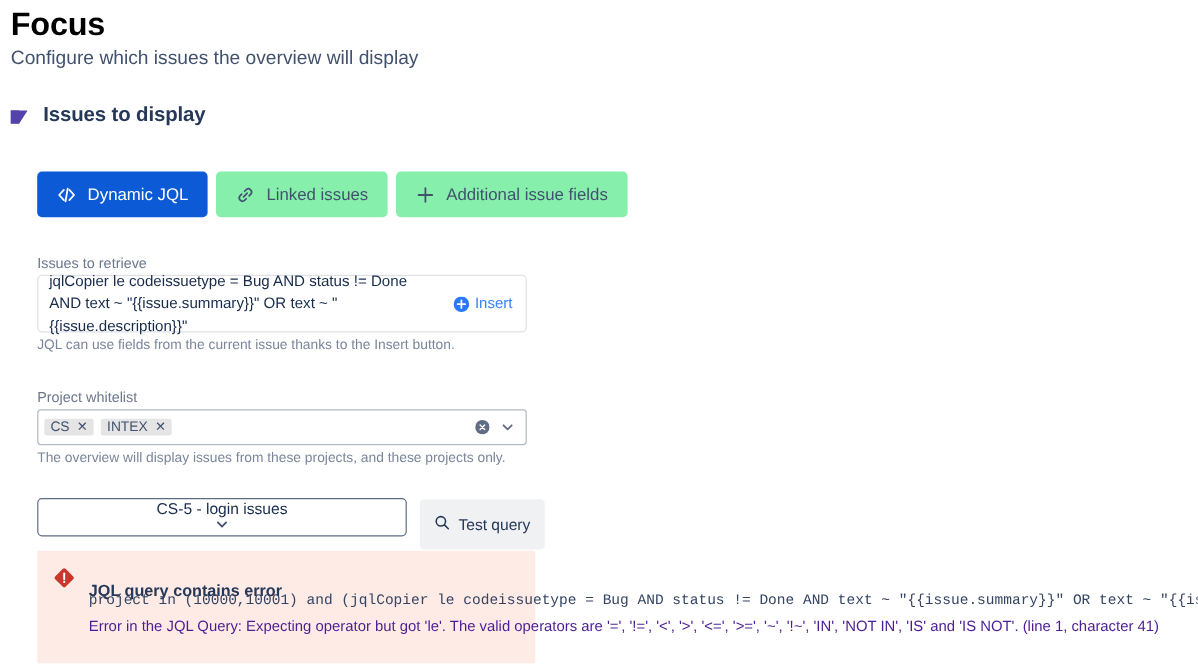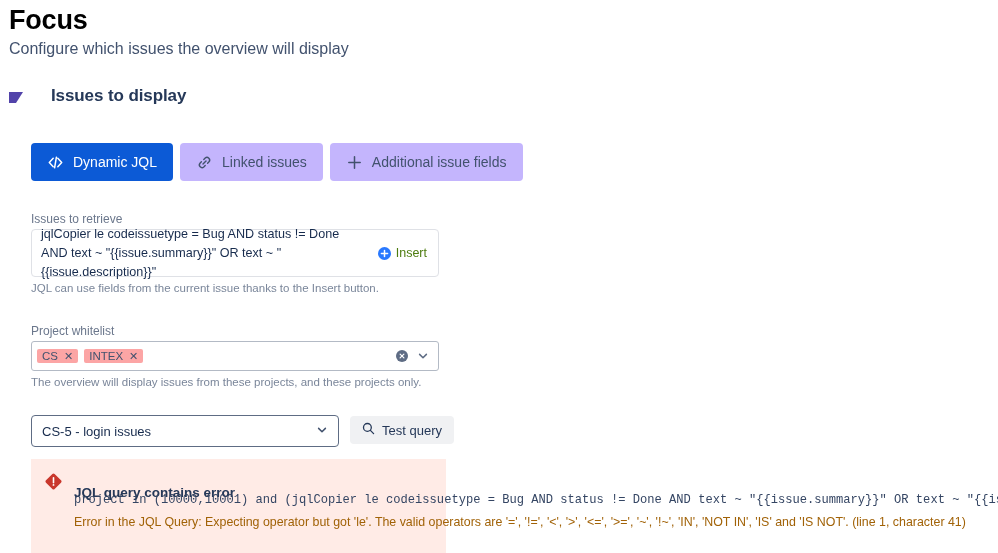--- a/index.html
+++ b/index.html
@@ -35,21 +35,21 @@
     color: #42526e;
   }
 
   
   .section-heading {
     position: absolute;
     left: 9px;
     top: 86px;
     display: flex;
     align-items: center;
-    gap: 28px;
+    gap: 13px;
   }
   .section-marker {
     width: 0;
     height: 0;
     border-left: 7px solid #5243aa;
     border-right: 7px solid transparent;
     border-top: 11px solid #5243aa;
     border-bottom: 0 solid transparent;
     transform: translateY(1px);
   }
@@ -68,21 +68,21 @@
     display: flex;
     gap: 7px;
   }
   .tab {
     display: flex;
     align-items: center;
     gap: 9px;
     height: 38px;
     padding: 0 16px;
     border-radius: 4px;
-    background: #c4b5fd;
+    background: #86efac;
     color: #42526e;
     font-size: 14px;
     box-sizing: border-box;
     cursor: pointer;
     user-select: none;
   }
   .tab.active {
     background: #0c5ad6;
     color: #ffffff;
   }
@@ -128,21 +128,21 @@
     font-size: 12.6px;
     line-height: 19px;
     color: #172b4d;
     word-break: break-word;
   }
   .insert-btn {
     display: flex;
     align-items: center;
     gap: 5px;
     padding: 0 11px 0 4px;
-    color: #4d7c0f;
+    color: #3b82f6;
     font-size: 12.5px;
     cursor: pointer;
     user-select: none;
     flex: none;
   }
   .insert-icon {
     width: 13px;
     height: 13px;
     flex: none;
   }
@@ -165,21 +165,21 @@
   .chips {
     display: flex;
     align-items: center;
     gap: 6px;
     flex: 1;
   }
   .chip {
     display: flex;
     align-items: center;
     gap: 6px;
-    background: #fca5a5;
+    background: #e5e5e5;
     border-radius: 2px;
     padding: 1px 5px;
     font-size: 11.5px;
     color: #42526e;
   }
   .chip-x {
     font-size: 11px;
     color: #42526e;
     cursor: pointer;
     line-height: 1;
@@ -202,28 +202,29 @@
     box-sizing: border-box;
     border: 1px solid #5e6c84;
     border-radius: 4px;
     background: #ffffff;
     display: flex;
     align-items: center;
     padding: 0 10px;
     font-size: 13px;
     color: #172b4d;
     cursor: pointer;
+    flex-direction: column;
   }
   .issue-select .sel-value { flex: 1; }
 
   .test-query-btn {
     position: absolute;
     left: 350px;
     top: 416px;
-    height: 28px;
+    height: 42px;
     padding: 0 12px;
     box-sizing: border-box;
     display: flex;
     align-items: center;
     gap: 7px;
     background: #f0f1f3;
     border-radius: 4px;
     font-size: 13px;
     color: #253858;
     cursor: pointer;
@@ -265,21 +266,21 @@
     font-family: "Liberation Mono", "DejaVu Sans Mono", monospace;
     font-size: 12.1px;
     color: #344563;
     white-space: nowrap;
   }
   .error-detail {
     position: absolute;
     left: 74px;
     top: 515px;
     font-size: 12.4px;
-    color: #a16207;
+    color: #4c1d95;
     white-space: nowrap;
   }
 </style>
 </head>
 <body>
 
 <div class="page-title">Focus</div>
 <div class="page-subtitle">Configure which issues the overview will display</div>
 
 <div class="section-heading">

